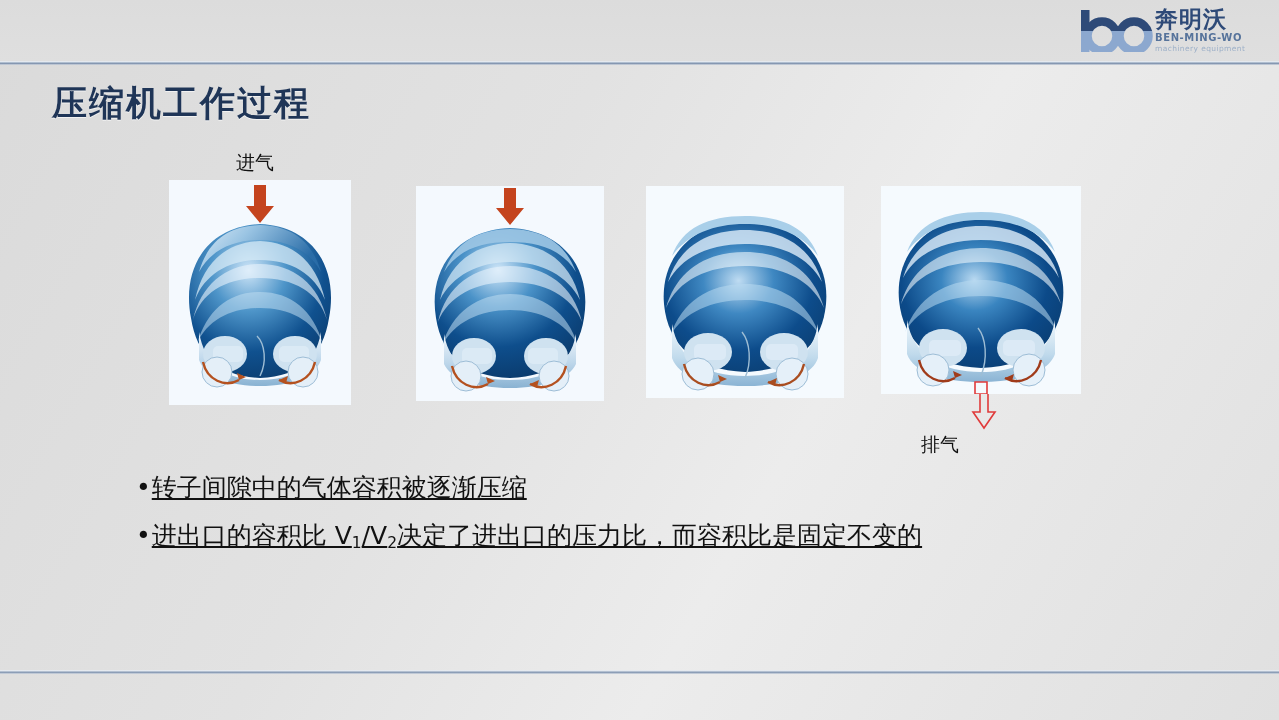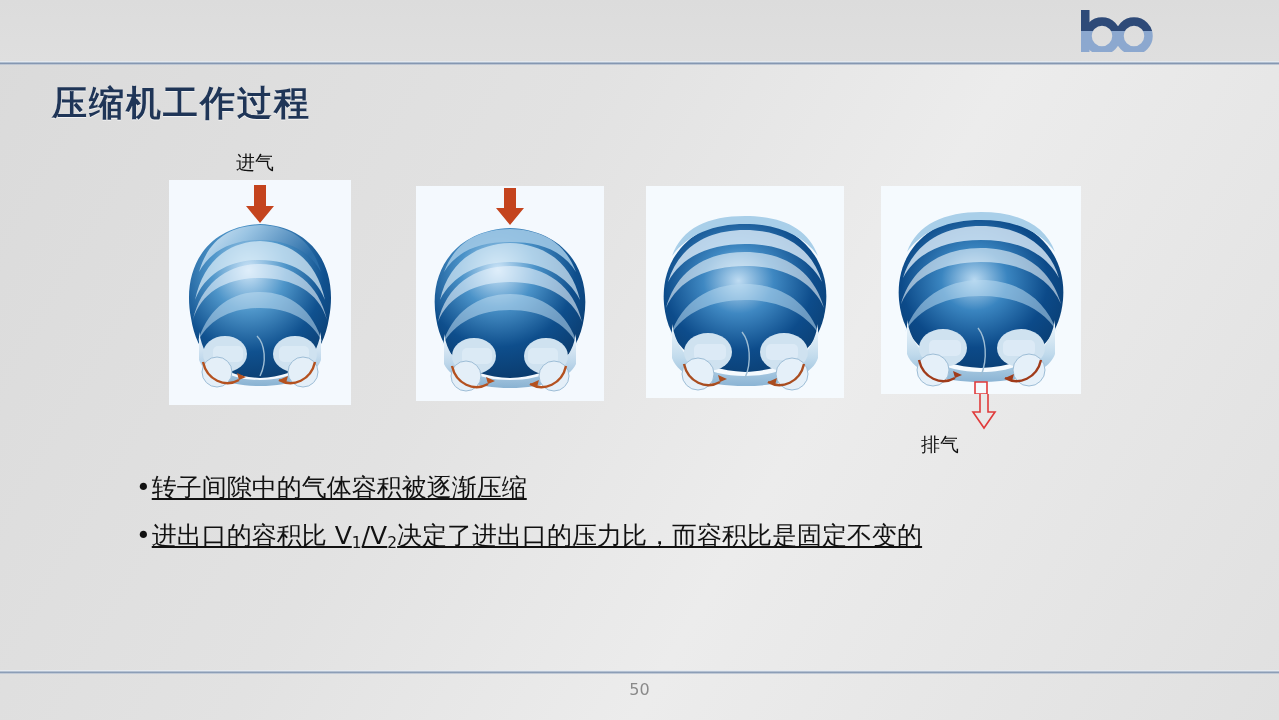--- a/index.html
+++ b/index.html
@@ -127,20 +127,25 @@
           <circle cx="23" cy="26" r="14.5" fill="none" stroke="#2e4a78" stroke-width="8.5"></circle>
           <circle cx="55" cy="26" r="14.5" fill="none" stroke="#2e4a78" stroke-width="8.5"></circle>
         </g>
 
         <g clip-path="url(#bothalf)">
           <rect x="2" y="0" width="8.5" height="42" fill="#8ca8cf"></rect>
           <circle cx="23" cy="26" r="14.5" fill="none" stroke="#8ca8cf" stroke-width="8.5"></circle>
           <circle cx="55" cy="26" r="14.5" fill="none" stroke="#8ca8cf" stroke-width="8.5"></circle>
         </g>
       </svg>
+    </div>
+    <div class="logo-text">
+      <div class="logo-cn">奔明沃</div>
+      <div class="logo-en">BEN-MING-WO</div>
+      <div class="logo-sub">machinery equipment</div>
     </div>
   </div>
 
   <div class="page-title">压缩机工作过程</div>
 
   <div class="label-intake">进气</div>
   <div class="label-exhaust">排气</div>
 
   <div class="exhaust-arrow">
     <svg width="28" height="40" viewBox="0 0 28 40">
@@ -320,15 +325,14 @@
     </div>
 
     <div class="bullet">
       <span class="dot">•</span><span>进出口的容积比 V</span><sub>1</sub><span>/V</span><sub>2</sub><span>决定了进出口的压力比，而容积比是固定不变的</span>
     </div>
 
 
   </div>
 
   <div class="footer-rule"></div>
-  <div class="page-num">50</div>
 
 </div>
 
 </body></html>

